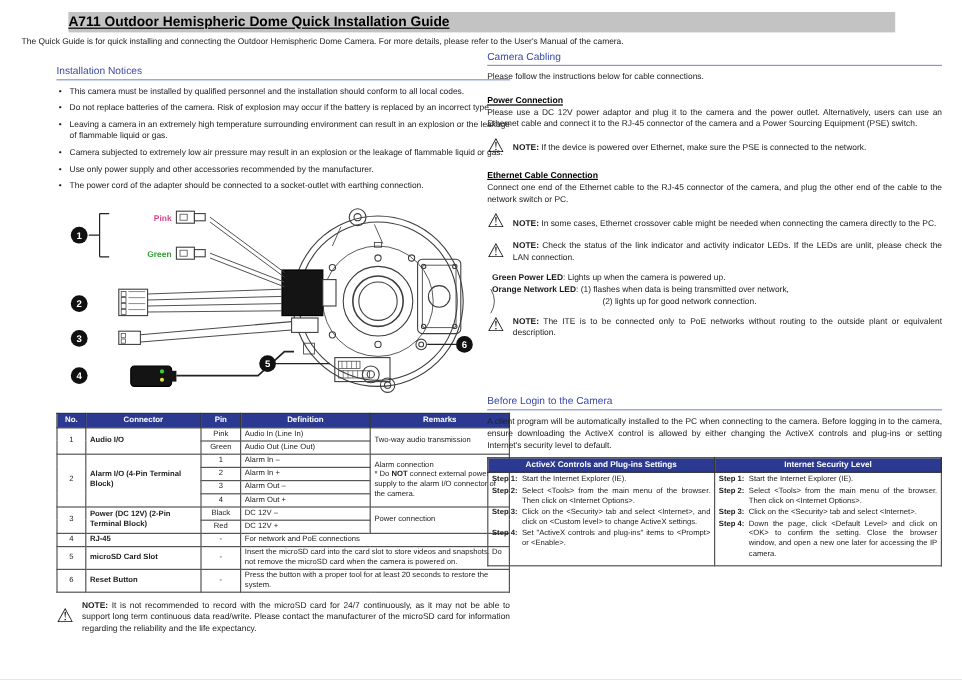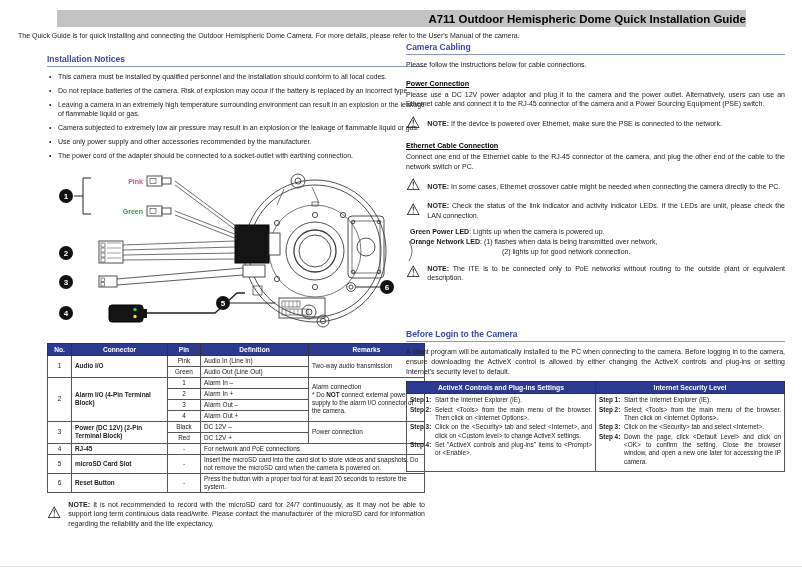--- a/index.html
+++ b/index.html
@@ -13,28 +13,28 @@
   }
   *{box-sizing:border-box;}
   html,body{margin:0;padding:0;background:#ffffff;}
   .page{
     position:relative;width:802px;height:567px;background:#fff;
     font-family:"Liberation Sans",sans-serif;color:var(--ink);
     overflow:hidden;border-bottom:1px solid #e2e2e2;
   }
   .titlebar{
     position:absolute;left:57px;top:10px;width:689px;height:17px;
-    background:var(--titlebar);display:flex;align-items:center;justify-content:flex-end;
-    font-size:11.5px;font-weight:700;color:#000;
+    background:var(--titlebar);display:flex;align-items:center;justify-content:flex-start;
+    font-size:11.5px;font-weight:700;color:#000;text-decoration:underline;
   }
   .intro{position:absolute;left:18px;top:31px;width:766px;font-size:7px;line-height:1.3;}
   .col-left{position:absolute;left:18px;top:54px;width:378px;margin-left:29px;}
   .col-right{position:absolute;left:406px;top:42px;width:379px;}
   .h2sec{
-    color:var(--accent);font-size:8.5px;font-weight:700;
+    color:var(--accent);font-size:8.5px;font-weight:400;
     border-bottom:1.5px solid var(--rule);padding-bottom:2px;margin:0 0 5px 0;
   }
   .h3sub{font-size:7.2px;font-weight:700;text-decoration:underline;margin:9px 0 2px 0;color:#000;}
   .body-text{font-size:7px;line-height:1.38;text-align:justify;margin:0;color:#222;}
   ul.notices{list-style:none;margin:2px 0 0 0;padding:0;}
   ul.notices li{position:relative;padding-left:11px;margin-bottom:4.5px;font-size:7px;line-height:1.35;text-align:justify;}
   ul.notices li::before{content:"\2022";position:absolute;left:2px;top:0;}
   .note-row{display:flex;gap:7px;margin:7px 0;align-items:center;}
   .warn-icon{font-size:16px;line-height:1;flex:0 0 auto;color:#111;transform:translateY(-1px);}
   .note-body{font-size:7px;line-height:1.35;text-align:justify;}

